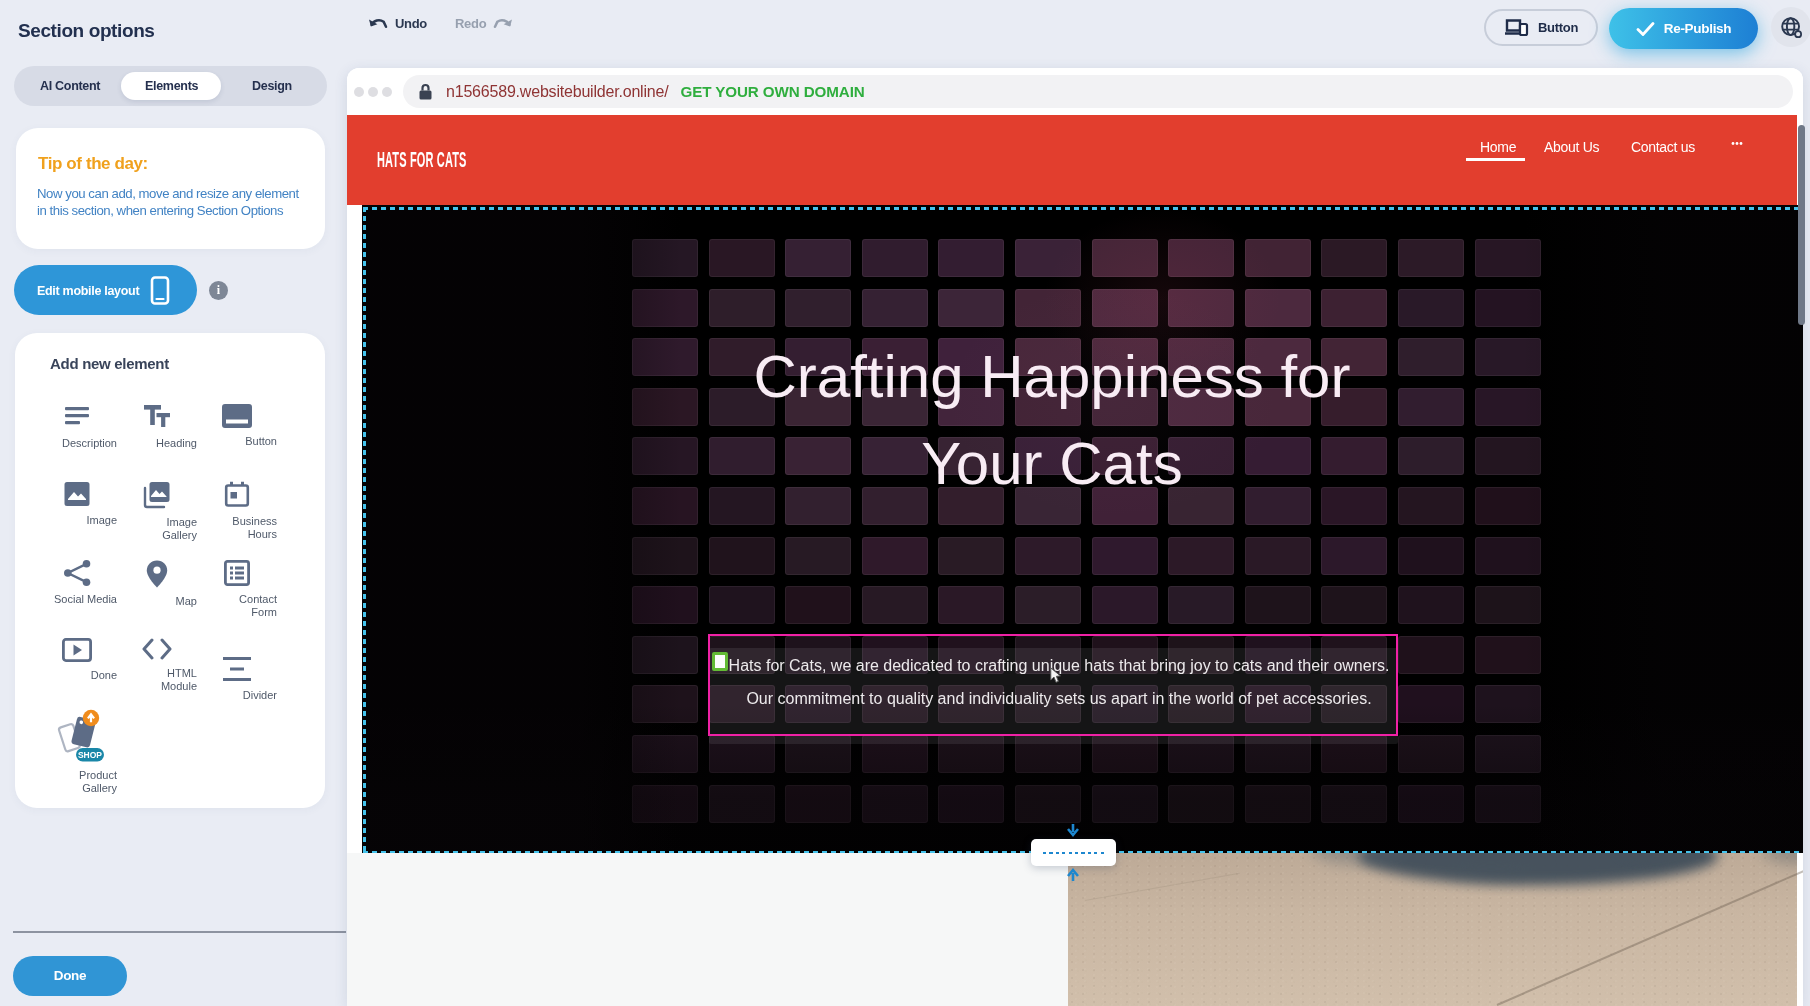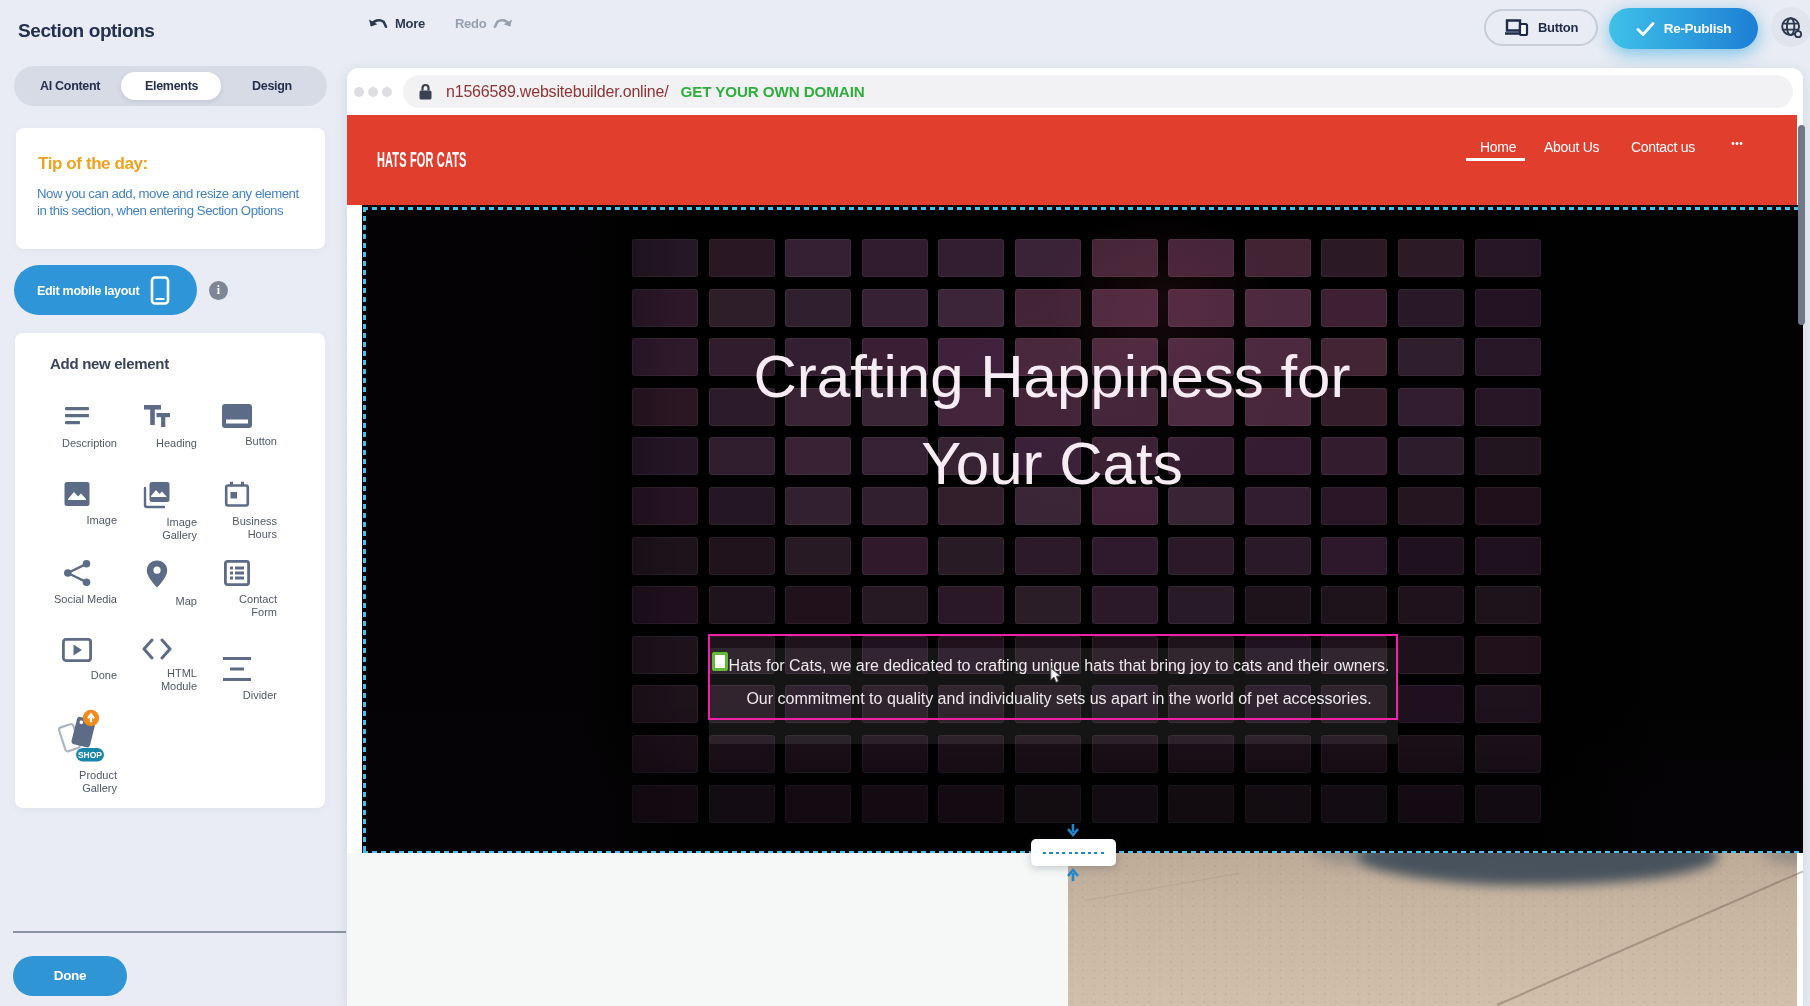--- a/index.html
+++ b/index.html
@@ -11,21 +11,21 @@
 .undo{left:368px;top:16px;display:flex;align-items:center;gap:7px;color:#2b3850;font-weight:700;font-size:13px;letter-spacing:-.3px}
 .redo{left:455px;top:16px;display:flex;align-items:center;gap:7px;color:#97a0af;font-weight:700;font-size:13px;letter-spacing:-.3px}
 .btn-preview{left:1484px;top:9px;width:114px;height:37px;border:2px solid #c7cdd9;border-radius:19px;display:flex;align-items:center;justify-content:center;gap:8px;color:#1f2c49;font-weight:700;font-size:13px;letter-spacing:-.3px}
 .btn-repub{left:1609px;top:8px;width:149px;height:41px;border-radius:21px;background:linear-gradient(90deg,#3ec1e8,#1d7fd4);display:flex;align-items:center;justify-content:center;gap:9px;color:#fff;font-weight:700;font-size:13.5px;letter-spacing:-.3px;box-shadow:0 5px 18px rgba(46,166,224,.6)}
 .globe{left:1771px;top:7px;width:40px;height:40px;border-radius:50%;background:#e1e4ec;display:flex;align-items:center;justify-content:center}
 
 
 .tabs{left:14px;top:66px;width:313px;height:40px;background:#d7dbe6;border-radius:20px}
 .tabs span{position:absolute;font-size:12.5px;font-weight:700;color:#25304e;top:13px;letter-spacing:-.3px}
 .tab-active{left:107px;top:6px;width:100px;height:28px;background:#fff;border-radius:14px;box-shadow:0 2px 5px rgba(40,60,100,.12)}
-.card{background:#fff;border-radius:8px;box-shadow:0 2px 8px rgba(60,80,120,.05)}
+.card{background:#fff;border-radius:22px;box-shadow:0 2px 8px rgba(60,80,120,.05)}
 .tip{left:16px;top:128px;width:309px;height:121px}
 .tip h3{color:#f0a11d;font-size:17px;font-weight:700;position:absolute;left:22px;top:26px;letter-spacing:-.4px}
 .tip p{color:#4283c4;font-size:13.2px;line-height:16.6px;position:absolute;left:21px;top:58px;width:290px;letter-spacing:-.45px}
 .btn-mobile{left:14px;top:265px;width:183px;height:50px;background:#2e96d8;border-radius:25px;color:#fff;font-weight:700;font-size:12.5px;letter-spacing:-.3px}
 .btn-mobile b{position:absolute;left:23px;top:19px;font-weight:700}
 .info{left:209px;top:281px;width:19px;height:19px;border-radius:50%;background:#7e8796;color:#fff;font-size:12px;font-weight:700;text-align:center;line-height:19px;font-family:"Liberation Serif",serif}
 .panel{left:15px;top:333px;width:310px;height:475px}
 .panel h4{position:absolute;left:35px;top:22px;font-size:15px;font-weight:600;color:#39445a;letter-spacing:-.3px}
 .el{position:absolute;width:80px;text-align:right}
 .el svg{display:block;margin:0 auto}
@@ -54,21 +54,21 @@
  radial-gradient(170px 130px at 800px 95px, rgba(165,60,85,.13), rgba(0,0,0,0) 70%),
  radial-gradient(240px 170px at 750px 195px, rgba(150,95,140,.05), rgba(0,0,0,0) 70%),
  linear-gradient(90deg, rgba(8,5,8,.5) 0 220px, rgba(0,0,0,0) 320px 1160px, rgba(8,5,8,.4) 1300px),
  linear-gradient(0deg, rgba(5,3,5,.45) 0 55px, rgba(0,0,0,0) 150px)}
 .dashed{position:absolute;left:1px;top:2px;width:1448px;height:646px}
 .dashed b{position:absolute;background-image:repeating-linear-gradient(90deg,#45c3ec 0 5px,transparent 5px 9px)}
 .dashed .dv{background-image:repeating-linear-gradient(180deg,#45c3ec 0 5px,transparent 5px 9px)}
 .h1{position:absolute;left:0;top:128px;width:1380px;text-align:center;color:#f8ecf4;font-size:60px;line-height:87px;font-weight:400;letter-spacing:0}
 .subtitle{position:absolute;left:0;top:336px;width:1380px;text-align:center;color:#d8cdd6;font-size:29.5px;font-weight:400}
 .backdrop{position:absolute;left:347px;top:443px;width:689px;height:96px;background:rgba(235,235,240,.09);border-radius:2px}
-.textbox{position:absolute;left:346px;top:429px;width:690px;height:86px;border:2.5px solid #f021a6}
+.textbox{position:absolute;left:346px;top:429px;width:690px;height:102px;border:2.5px solid #f021a6}
 .textbox p{position:absolute;left:6px;top:13px;width:100%;text-align:center;color:#edeaec;font-size:16px;line-height:33px;white-space:nowrap}
 .handle{position:absolute;left:2px;top:16px;width:16px;height:19px;background:#fdfdfd;border:3px solid #63bb35;border-radius:2px}
 
 
 .bottom{position:absolute;left:0;top:785px;width:1450px;height:153px;background:#f6f7f7}
 .paving{position:absolute;left:721px;top:0;width:729px;height:153px;overflow:hidden;background:
  radial-gradient(1.6px 1.6px at 4px 5px, rgba(105,88,72,.35), rgba(0,0,0,0) 60%),
  radial-gradient(1.4px 1.4px at 8px 2px, rgba(240,232,218,.4), rgba(0,0,0,0) 60%),
  radial-gradient(1.3px 1.3px at 2px 8px, rgba(150,128,105,.3), rgba(0,0,0,0) 60%),
  radial-gradient(1.3px 1.3px at 6px 10px, rgba(230,218,200,.32), rgba(0,0,0,0) 60%),
@@ -87,21 +87,21 @@
 .scrollthumb{left:1798px;top:125px;width:7px;height:200px;border-radius:4px;background:#6f7887}
 svg{display:block}
 </style></head>
 <body>
 <div class="abs title">Section options</div>
 <div class="abs undo">
  <svg width="20" height="13" viewBox="0 0 20 13">
       <path d="M3.6 7.8 C5.6 3.4 11.4 1.9 15.6 4.7 L18 9.8" fill="none" stroke="#2b3850" stroke-width="2.5" stroke-linecap="round"></path>
       <path d="M1.0 2.6 L2.9 9.6 L9.4 7.3 Z" fill="#2b3850"></path>
     </svg>
- <span>More</span>
+ <span>Undo</span>
   </div>
 <div class="abs redo">
     <span>Redo</span>
  <svg width="20" height="13" viewBox="0 0 20 13">
       <path d="M16.4 7.8 C14.4 3.4 8.6 1.9 4.4 4.7 L2 9.8" fill="none" stroke="#97a0af" stroke-width="2.5" stroke-linecap="round"></path>
       <path d="M19.0 2.6 L17.1 9.6 L10.6 7.3 Z" fill="#97a0af"></path>
     </svg>
   </div>
 <div class="abs btn-preview">
  <svg width="26" height="20" viewBox="0 0 26 20">

